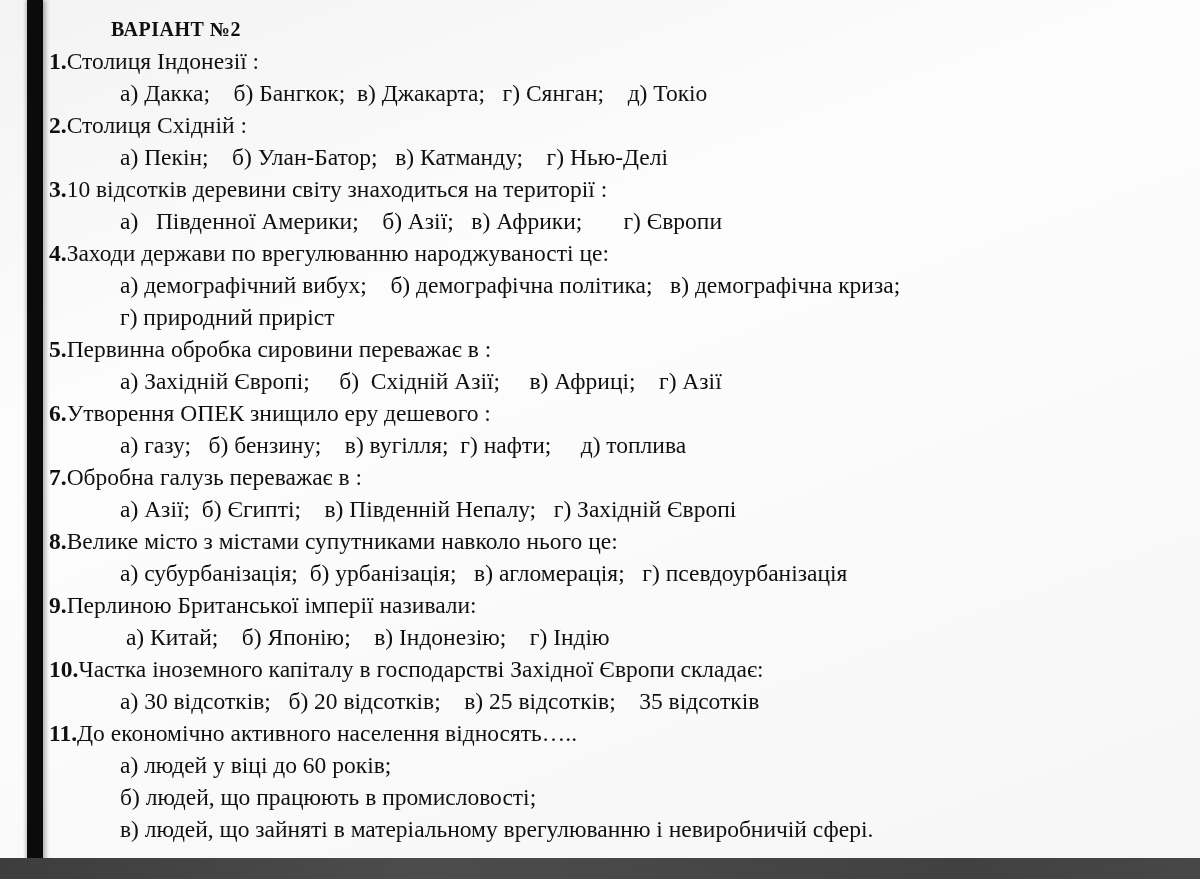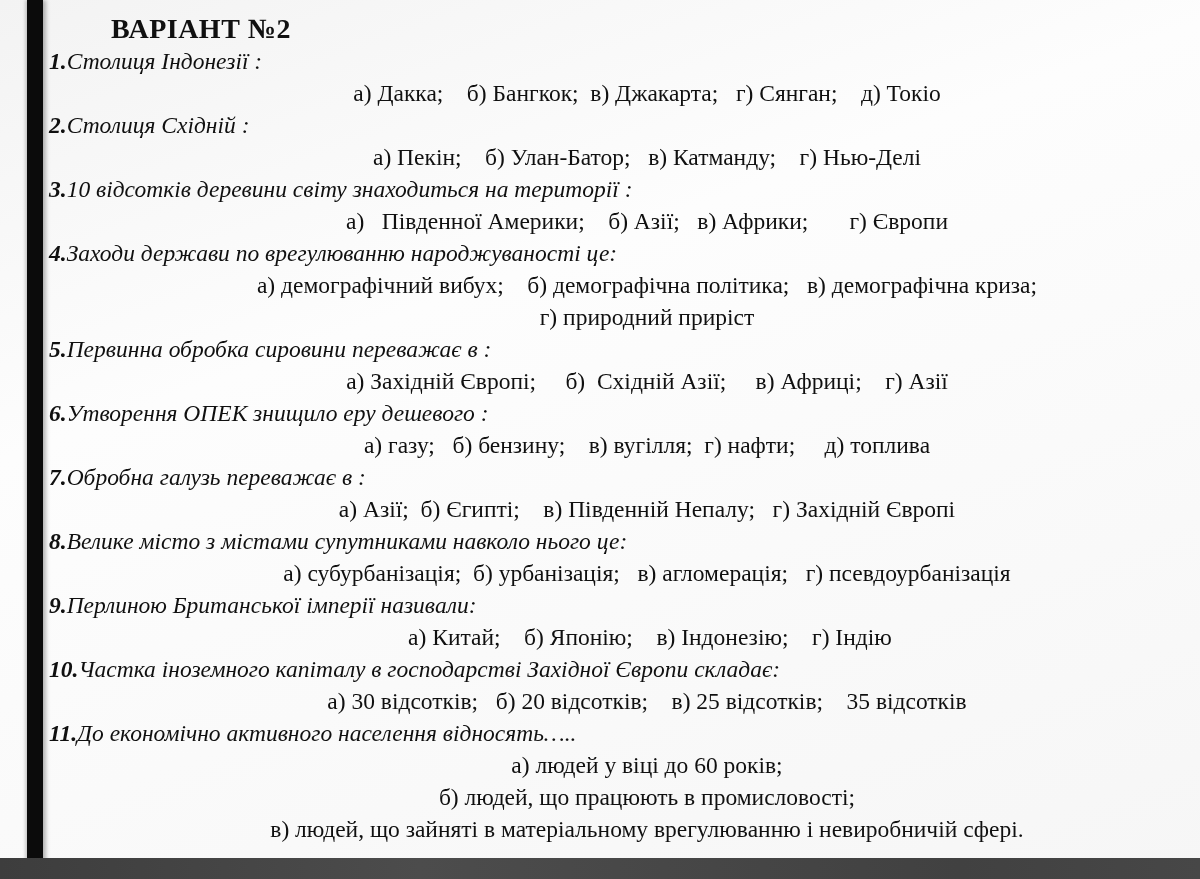--- a/index.html
+++ b/index.html
@@ -21,25 +21,25 @@
   .edge-bottom {
     position: absolute; left: 0; bottom: 0; width: 100%; height: 21px;
     background: linear-gradient(to right, #3d3d3d, #4c4c4c 35%, #414141 80%, #474747);
   }
   .content {
     position: absolute; left: 49px; top: 13px; right: 8px;
     color: #101010; font-size: 23.5px; line-height: 32px;
   }
   .title {
     margin: 0 0 0 62px;
-    font-size: 28px; font-weight: bold; letter-spacing: 0.5px;
+    font-size: 20px; font-weight: bold; letter-spacing: 0.5px;
   }
   .q-num { font-weight: bold; }
-  .q-line { white-space: pre-wrap; font-style: italic; }
-  .opt-line { margin-left: 53px; white-space: pre-wrap; text-align: center; }
+  .q-line { white-space: pre-wrap; }
+  .opt-line { margin-left: 71px; white-space: pre-wrap; }
 </style>
 </head>
 <body>
 
 <div class="photo">
   <div class="edge-left"></div>
   <div class="content">
     <div class="title">ВАРІАНТ №2</div>
     <div id="questions">
         <div class="question">

